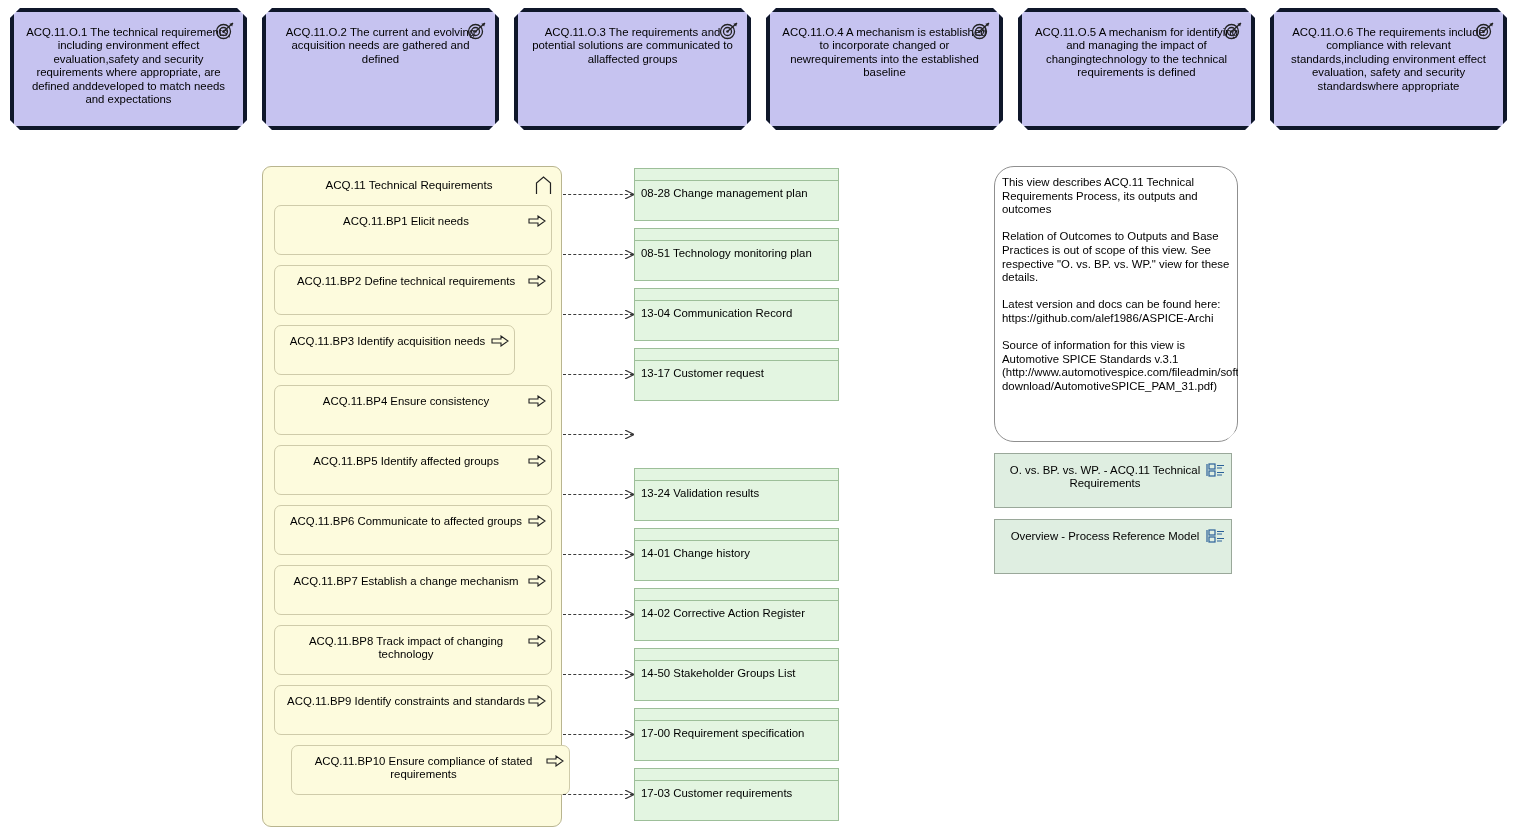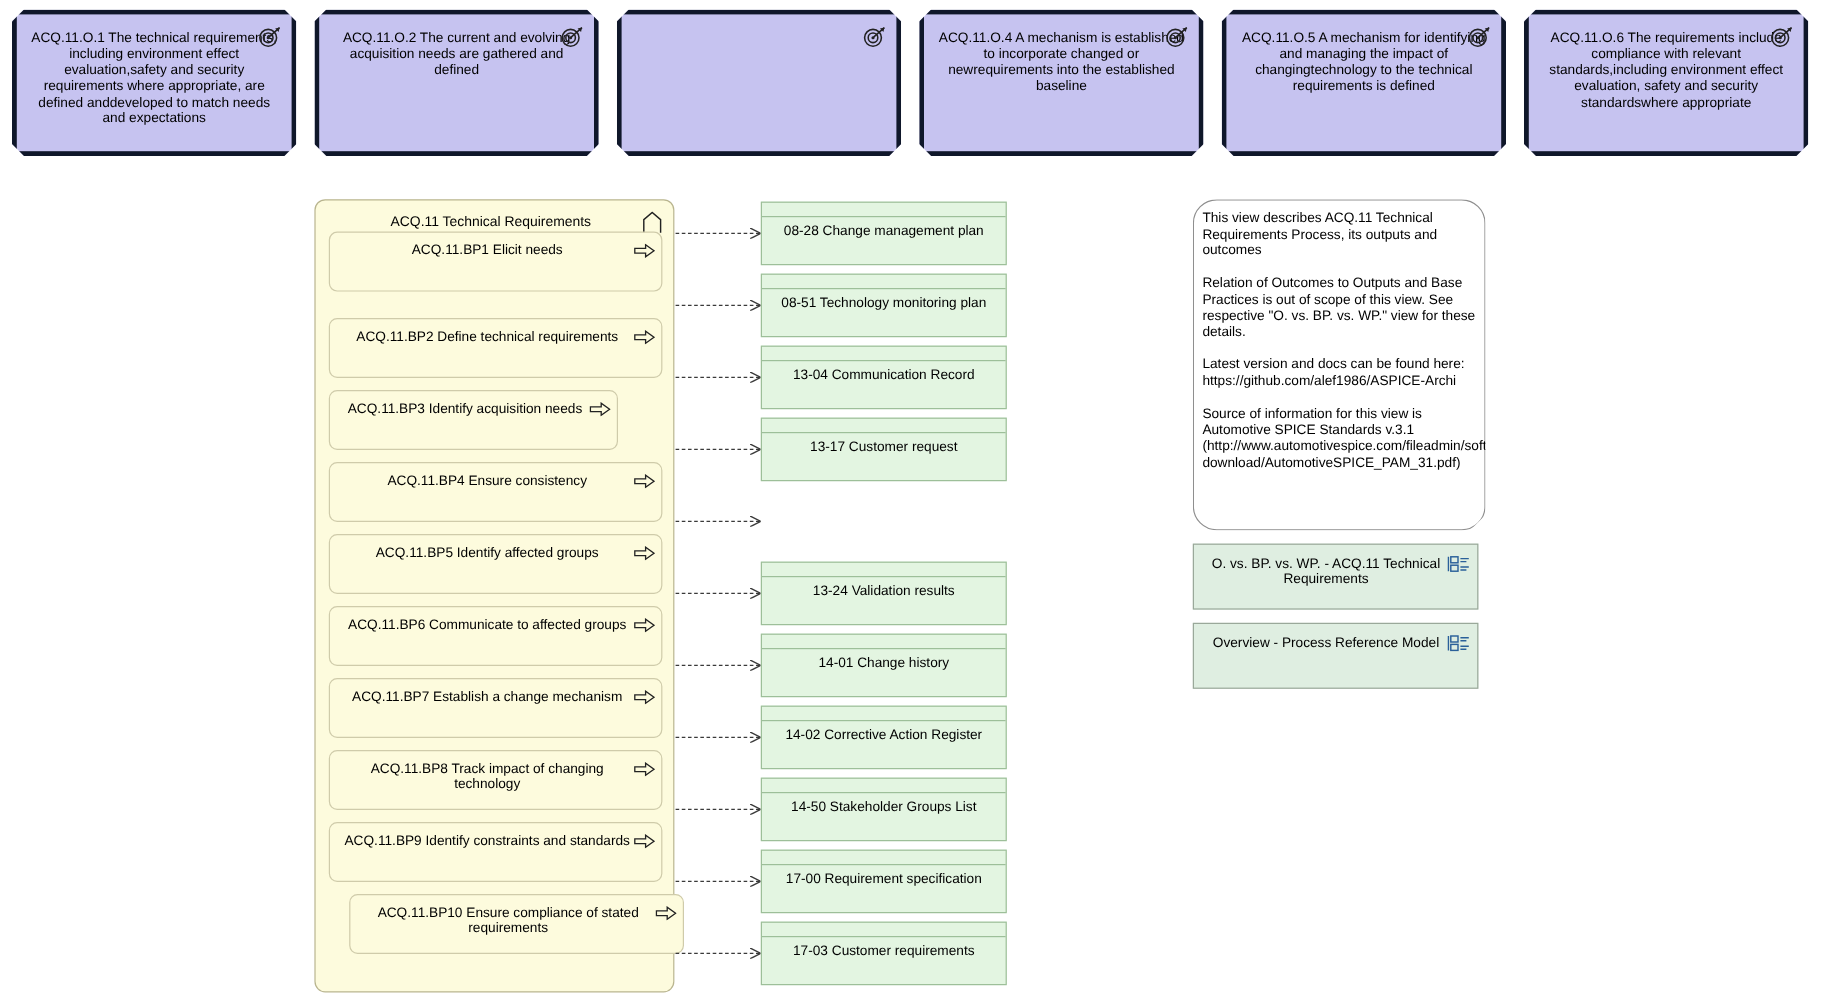--- a/index.html
+++ b/index.html
@@ -64,21 +64,21 @@
     border:1px solid #9dbf99;
     box-sizing:border-box;
   }
   .wp-band{
     position:absolute;left:0;right:0;top:0;height:12px;
     border-bottom:1px solid #9dbf99;
     box-sizing:border-box;
   }
   .wp-txt{
     position:absolute;left:6px;right:6px;top:18px;
-    text-align:center;line-height:13.4px;font-size:11.4px;
+    line-height:13.4px;font-size:11.4px;
   }
 
   
   .note{
     position:absolute;
     background:#ffffff;
     border:1px solid #8f8f8f;
     box-sizing:border-box;
     -webkit-clip-path:polygon(0 0,100% 0,100% calc(100% - 13px),calc(100% - 13px) 100%,0 100%);
     clip-path:polygon(0 0,100% 0,100% calc(100% - 13px),calc(100% - 13px) 100%,0 100%);
@@ -132,20 +132,21 @@
     <svg class="outcome-icon" viewBox="0 0 20 18">
       <circle cx="8.5" cy="9.5" r="7" fill="none" stroke="#222" stroke-width="1.3"></circle>
       <circle cx="8.5" cy="9.5" r="4" fill="none" stroke="#222" stroke-width="1.3"></circle>
       <circle cx="8.5" cy="9.5" r="1.3" fill="#222"></circle>
       <path d="M9 9 L18 1" stroke="#222" stroke-width="1.3" fill="none"></path>
       <path d="M18 1 L14.3 1.7 L17.2 4.6 Z" fill="#222"></path>
     </svg>
   </div>
 
   <div class="outcome" style="left:514px;top:8px;width:237px;height:122px;">
+    <div class="outcome-txt">ACQ.11.O.3 The requirements and potential solutions are communicated to allaffected groups</div>
     <svg class="outcome-icon" viewBox="0 0 20 18">
       <circle cx="8.5" cy="9.5" r="7" fill="none" stroke="#222" stroke-width="1.3"></circle>
       <circle cx="8.5" cy="9.5" r="4" fill="none" stroke="#222" stroke-width="1.3"></circle>
       <circle cx="8.5" cy="9.5" r="1.3" fill="#222"></circle>
       <path d="M9 9 L18 1" stroke="#222" stroke-width="1.3" fill="none"></path>
       <path d="M18 1 L14.3 1.7 L17.2 4.6 Z" fill="#222"></path>
     </svg>
   </div>
 
   <div class="outcome" style="left:766px;top:8px;width:237px;height:122px;">
@@ -180,21 +181,21 @@
       <path d="M18 1 L14.3 1.7 L17.2 4.6 Z" fill="#222"></path>
     </svg>
   </div>
 
   <div class="process" style="left:262px;top:166px;width:300px;height:661px;">
     <div class="process-title">ACQ.11 Technical Requirements</div>
     <svg class="proc-icon" viewBox="0 0 17 19">
       <path d="M1.5 18 L1.5 7 L8.5 1 L15.5 7 L15.5 18" fill="none" stroke="#222" stroke-width="1.2"></path>
     </svg>
 
-    <div class="bp" style="left:11px;top:26px;width:278px;height:50px;">
+    <div class="bp" style="left:11px;top:38px;width:278px;height:50px;">
       <div class="bp-txt">ACQ.11.BP1 Elicit needs</div>
       <svg class="bp-icon" viewBox="0 0 18 12">
         <path d="M1 4 L10 4 L10 1 L17 6 L10 11 L10 8 L1 8 Z" fill="none" stroke="#222" stroke-width="1.1"></path>
       </svg>
     </div>
     <div class="bp" style="left:11px;top:98px;width:278px;height:50px;">
       <div class="bp-txt">ACQ.11.BP2 Define technical requirements</div>
       <svg class="bp-icon" viewBox="0 0 18 12">
         <path d="M1 4 L10 4 L10 1 L17 6 L10 11 L10 8 L1 8 Z" fill="none" stroke="#222" stroke-width="1.1"></path>
       </svg>

